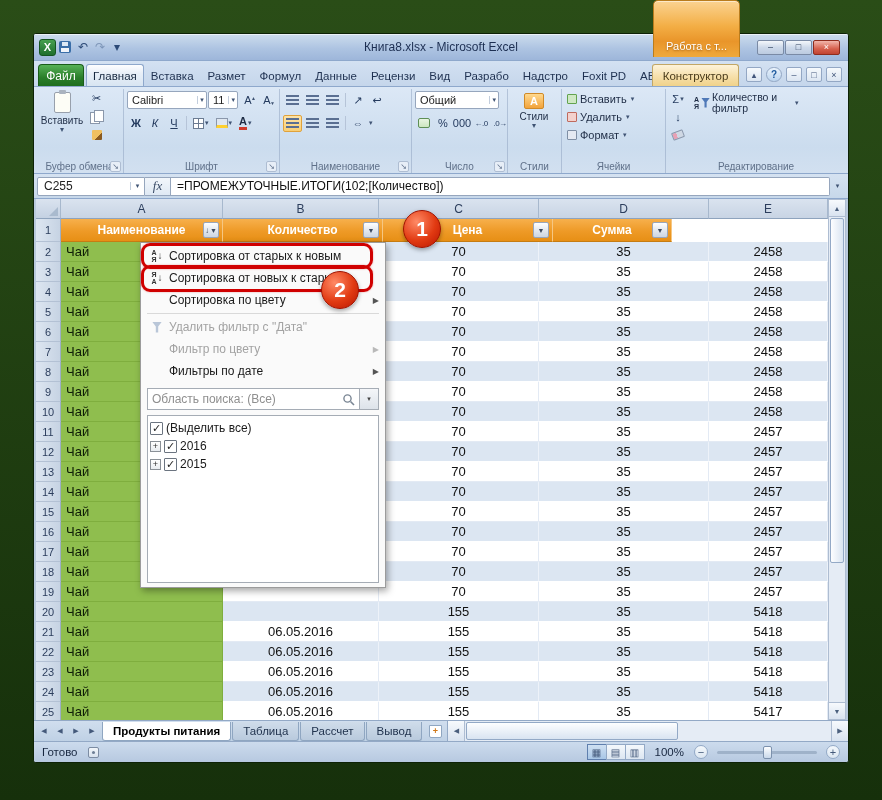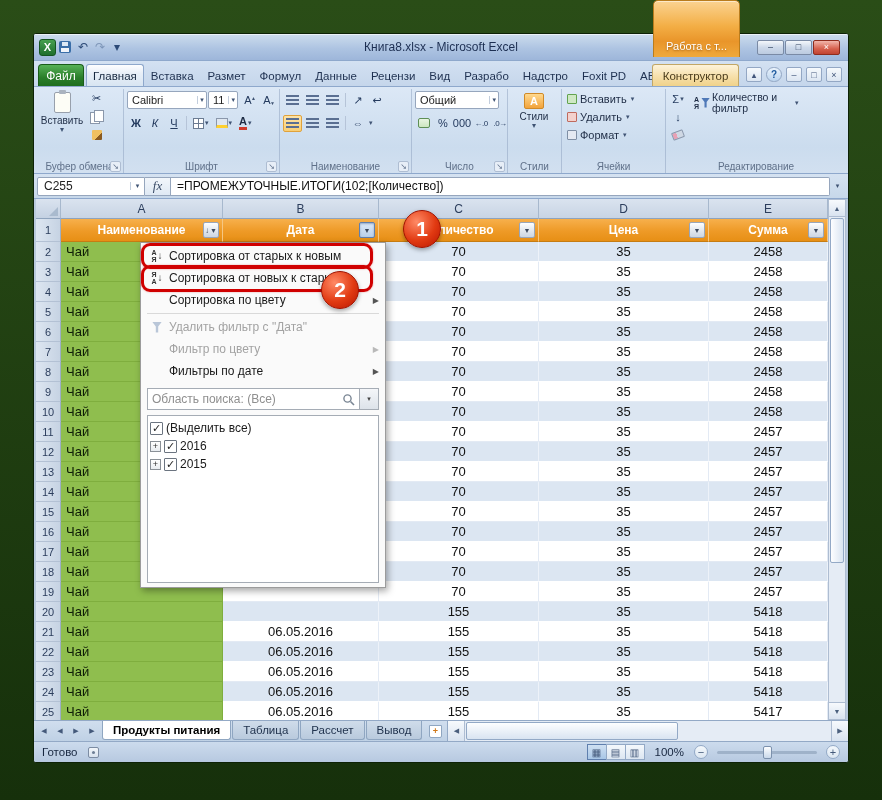--- a/index.html
+++ b/index.html
@@ -151,21 +151,21 @@
   .r1{left:105px;top:44px;width:232px;height:26px}
   .r2{left:105px;top:66px;width:232px;height:27px}
   .callout{position:absolute;width:38px;height:38px;border-radius:50%;background:radial-gradient(circle at 35% 30%,#ff8a66,#e13a12 55%,#b81500);border:1px solid #9e1200;color:#fff;font-size:21px;font-weight:bold;display:flex;align-items:center;justify-content:center;z-index:30;box-shadow:0 2px 4px rgba(0,0,0,.35)}
   .c1{left:367px;top:11px}
   .c2{left:285px;top:72px}
 
   
   .sheetbar{height:21px;background:linear-gradient(#d0deee,#bfd1e5);border-top:1px solid #93a9c6;display:flex;align-items:stretch}
   .tabnav{display:flex;align-items:center;padding:0 3px;gap:2px}
   .snav{width:14px;height:14px;font-size:7px;color:#44597a;display:flex;align-items:center;justify-content:center}
-  .stabs{display:flex;align-items:flex-start}
+  .stabs{display:flex;align-items:center}
   .stab{display:flex;align-items:center;height:19px;padding:0 10px;font-size:11.5px;color:#22344f;background:linear-gradient(#cfdcea,#b9cadd);border:1px solid #8fa6c1;border-top:none;border-radius:0 0 3px 3px;margin-right:1px;white-space:nowrap}
   .stab.active{background:#fff;color:#000;font-weight:bold}
   .addsheet{width:24px;display:flex;align-items:center;justify-content:center}
   .ins-ico{width:13px;height:13px;background:#fff;border:1px solid #8fa6c1;border-radius:0 0 2px 2px;position:relative;font-size:9px;line-height:11px;text-align:center;color:#d07818;font-weight:bold}
   .hscroll{flex:1;display:flex;align-items:stretch;border-left:1px solid #93a9c6;background:#e5ecf5}
   .harrow{width:17px;display:flex;align-items:center;justify-content:center;font-size:7px;color:#4a5f7d;background:linear-gradient(#f7fafd,#d9e3f0);border-right:1px solid #aebdd2}
   .harrow.right{border-left:1px solid #aebdd2;border-right:none}
   .htrack{flex:1;position:relative}
   .hthumb{position:absolute;left:1px;top:1px;bottom:1px;width:58%;background:linear-gradient(#fdfeff,#d9e4f1);border:1px solid #93a9c6;border-radius:2px}
 
@@ -430,26 +430,20 @@
           <div class="rows">
               <div class="grow hrow">
                 <div class="cg">1</div>
                 <div class="ch" style="width: 162px;">
                   <span class="ch-label">Наименование</span>
                   <span class="fbtn">
                     <i class="srt">↓</i>
                     <i class="fb-ar">▼</i>
                   </span>
                 </div>
-                <div class="ch" style="width: 156px;">
-                  <span class="ch-label">Дата</span>
-                  <span class="fbtn pressed">
-                    <i class="fb-ar">▼</i>
-                  </span>
-                </div>
                 <div class="ch" style="width: 160px;">
                   <span class="ch-label">Количество</span>
                   <span class="fbtn">
                     <i class="fb-ar">▼</i>
                   </span>
                 </div>
                 <div class="ch" style="width: 170px;">
                   <span class="ch-label">Цена</span>
                   <span class="fbtn">
                     <i class="fb-ar">▼</i>

